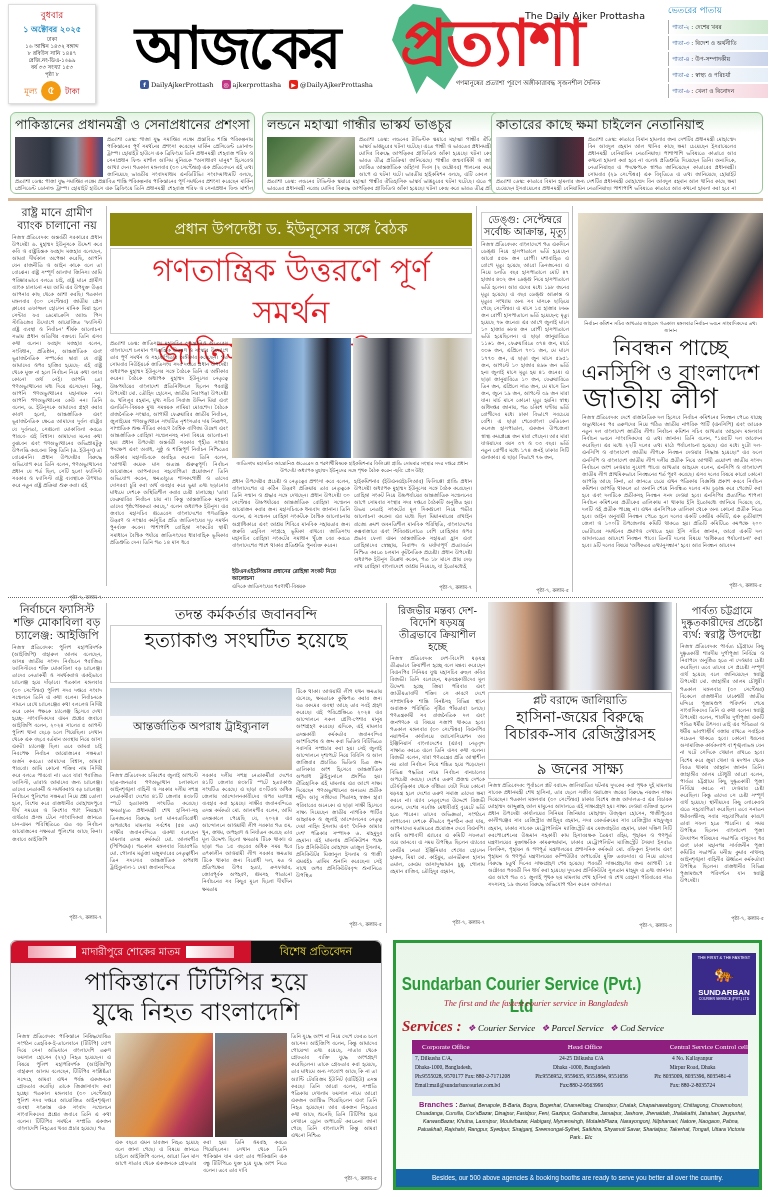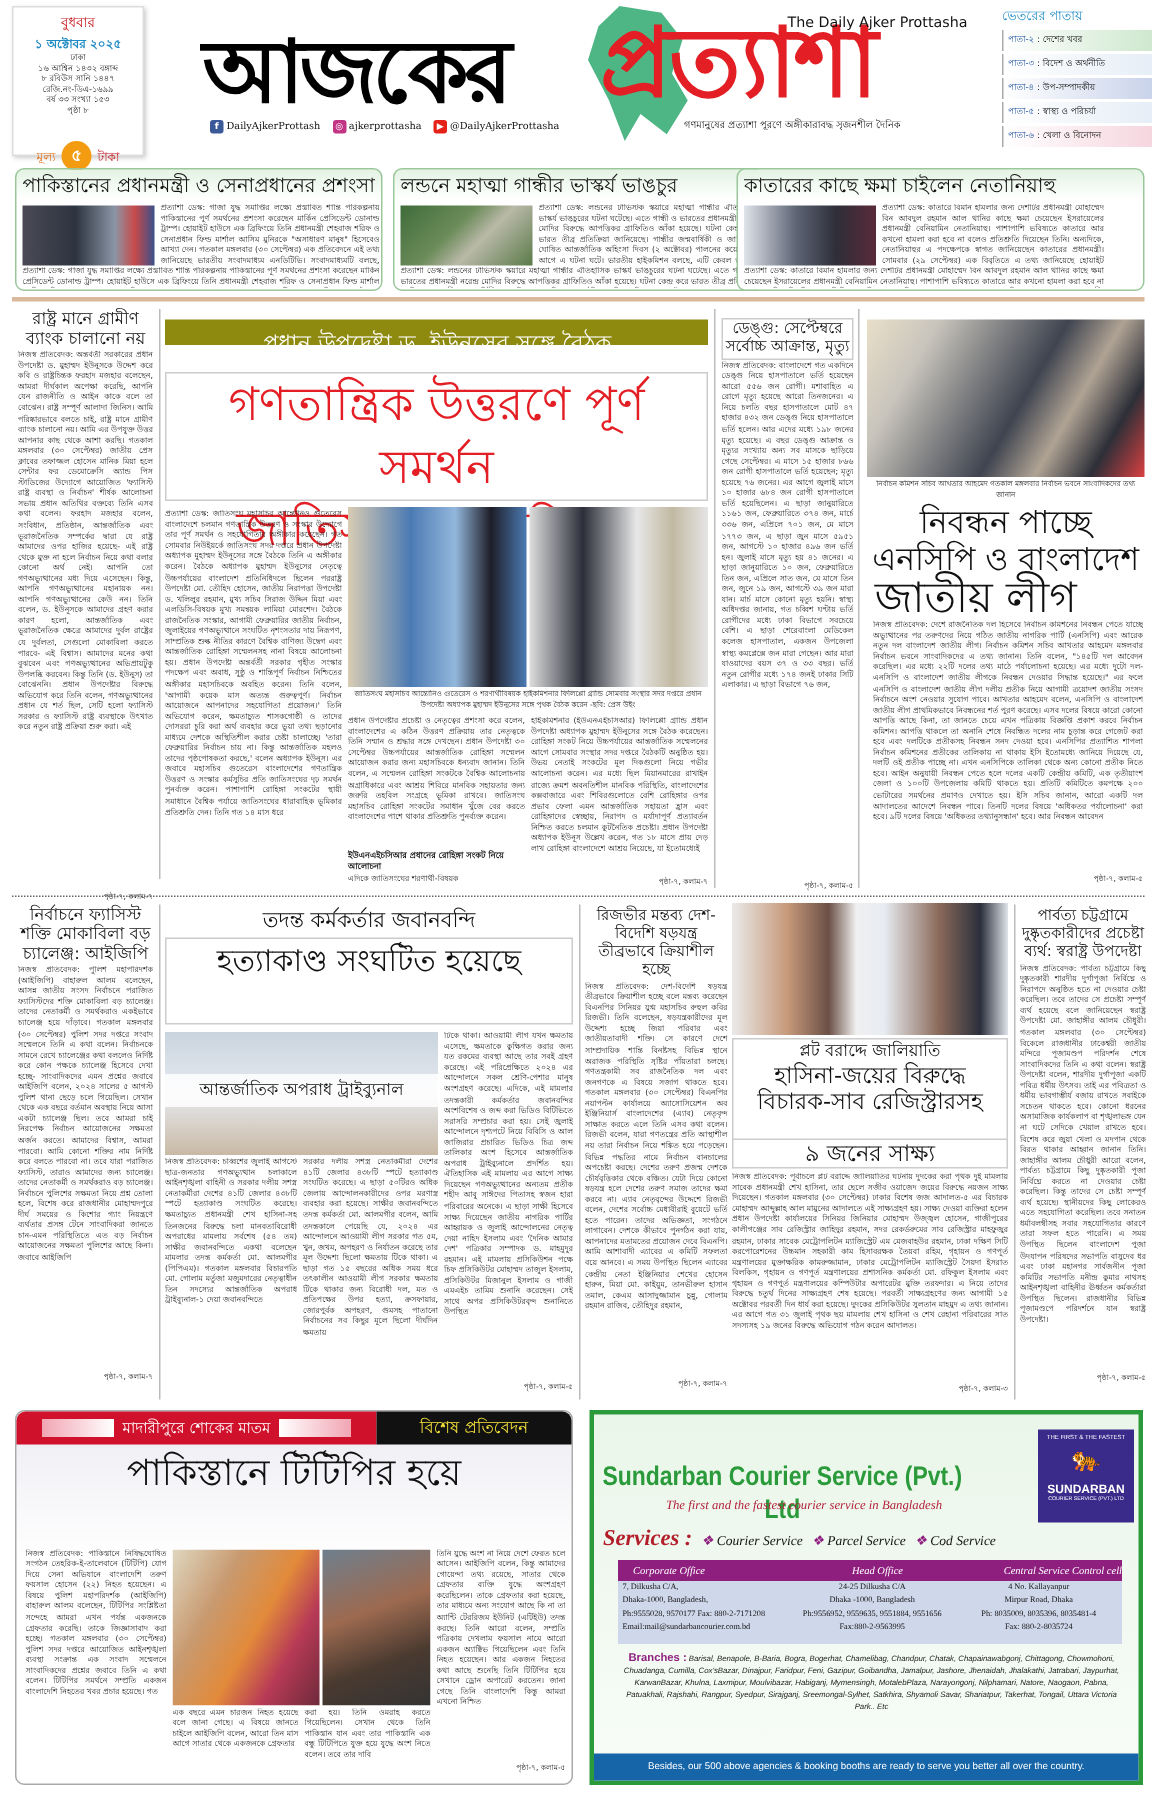--- a/index.html
+++ b/index.html
@@ -7,21 +7,21 @@
 .abs{position:absolute}
 .txt{font-family:"DejaVu Sans",sans-serif;font-size:5.2px;line-height:7.1px;color:#222;text-align:justify;overflow:hidden}
 .hd{font-family:"DejaVu Sans",sans-serif;font-weight:bold;color:#111;text-align:center}
 .photo{overflow:hidden}
 .cont{font-family:"DejaVu Sans",sans-serif;font-size:5px;color:#222;text-align:right}
 
 .datebox{left:8px;top:4px;width:88px;height:100px;border:1px solid #ddd;background:#fff;box-shadow:1px 1px 3px #ccc;text-align:center;font-family:"DejaVu Sans",sans-serif}
 .datebox .day{color:#c4161c;font-size:9px;margin-top:3px}
 .datebox .date{color:#1e8bc3;font-size:8px;font-weight:bold}
 .datebox .small{font-size:5.5px;line-height:7px;color:#222}
-.price{display:flex;align-items:center;justify-content:center;gap:4px;margin-top:16px}
+.price{display:flex;align-items:center;justify-content:center;gap:4px;margin-top:3px}
 .price span{color:#e3731b;font-size:8px}
 .price .coin{width:20px;height:20px;border-radius:50%;background:#f39c12;color:#fff;font-size:11px;font-weight:bold;display:flex;align-items:center;justify-content:center}
 .logo1{left:135px;top:18px;font-family:"DejaVu Sans",sans-serif;font-weight:bold;font-size:58px;letter-spacing:-3px;color:#000;line-height:60px}
 .logo2{left:400px;top:8px;font-family:"DejaVu Sans",sans-serif;font-weight:bold;font-size:64px;color:#e31e24;line-height:70px;letter-spacing:-2px}
 .bdmap{left:392px;top:4px;width:70px;height:90px;background:#2fa86f;opacity:.85;clip-path:polygon(30% 0,70% 5%,90% 25%,80% 50%,95% 70%,75% 95%,50% 80%,35% 100%,20% 70%,0 40%,10% 15%)}
 .eng{left:525px;top:10px;font-family:"DejaVu Sans",sans-serif;font-size:9.5px;color:#111}
 .tag{left:456px;top:78px;font-family:"DejaVu Sans",sans-serif;font-size:6.5px;color:#111}
 .social{left:140px;top:80px;display:flex;gap:8px;font-family:"DejaVu Serif",serif;font-size:6.5px;align-items:center}
 .social .ic{display:inline-block;width:9px;height:9px;border-radius:2px;color:#fff;font-size:6px;text-align:center;line-height:9px;margin-right:2px;font-family:"DejaVu Sans",sans-serif;font-weight:bold}
 .inside{left:668px;top:4px;width:100px}
@@ -100,21 +100,21 @@
 
 <div class="abs sep" style="left:8px;top:198px;width:755px"></div>
 
 <div class="abs" style="left:12px;top:206px;width:90px">
   <div class="hd" style="font-size:11px;line-height:13px;font-weight:normal">রাষ্ট্র মানে গ্রামীণ ব্যাংক চালানো নয়</div>
   <div class="txt" style="height:360px;margin-top:2px">নিজস্ব প্রতিবেদক: অন্তর্বর্তী সরকারের প্রধান উপদেষ্টা ড. মুহাম্মদ ইউনূসকে উদ্দেশ করে কবি ও রাষ্ট্রচিন্তক ফরহাদ মজহার বলেছেন, আমরা দীর্ঘকাল অপেক্ষা করেছি, আপনি যেন রাজনীতি ও আইন কাকে বলে তা বোঝেন। রাষ্ট্র সম্পূর্ণ আলাদা জিনিস। আমি পরিষ্কারভাবে বলতে চাই, রাষ্ট্র মানে গ্রামীণ ব্যাংক চালানো নয়। আমি এর উপযুক্ত উত্তর আপনার কাছ থেকে আশা করছি। গতকাল মঙ্গলবার (৩০ সেপ্টেম্বর) জাতীয় প্রেস ক্লাবের তফাজ্জল হোসেন মানিক মিয়া হলে সেন্টার ফর ডেমোক্রেসি অ্যান্ড পিস স্টাডিজের উদ্যোগে আয়োজিত 'ফ্যাসিস্ট রাষ্ট্র ব্যবস্থা ও নির্বাচন' শীর্ষক আলোচনা সভায় প্রধান অতিথির বক্তব্যে তিনি এসব কথা বলেন। ফরহাদ মজহার বলেন, সংবিধান, প্রতিষ্ঠান, আন্তর্জাতিক এবং ভূরাজনৈতিক সম্পর্কের দ্বারা যে রাষ্ট্র আমাদের ওপর হাজির হয়েছে- এই রাষ্ট্র থেকে মুক্ত না হলে নির্বাচন নিয়ে কথা বলার কোনো অর্থ নেই। আপনি তো গণঅভ্যুত্থানের মধ্য দিয়ে এসেছেন। কিন্তু, আপনি গণঅভ্যুত্থানের মহানায়ক নন। আপনি গণঅভ্যুত্থানের কেউ নন। তিনি বলেন, ড. ইউনূসকে আমাদের গ্রহণ করার কারণ হলো, আন্তর্জাতিক এবং ভূরাজনৈতিক ক্ষেত্রে আমাদের দুর্বল রাষ্ট্রের যে দুর্বলতা, সেগুলো মোকাবিলা করতে পারবে- এই বিশ্বাস। আমাদের মনের কথা বুঝবেন এবং গণঅভ্যুত্থানের অভিপ্রায়টুকু উপলব্ধি করবেন। কিন্তু তিনি (ড. ইউনূস) তা বোঝেননি। প্রধান উপদেষ্টার বিরুদ্ধে অভিযোগ করে তিনি বলেন, গণঅভ্যুত্থানের প্রধান যে শর্ত ছিল, সেটি হলো ফ্যাসিস্ট সরকার ও ফ্যাসিস্ট রাষ্ট্র ব্যবস্থাকে উৎখাত করে নতুন রাষ্ট্র প্রক্রিয়া শুরু করা। এই</div>
   <div class="cont">পৃষ্ঠা-৭, কলাম-৭</div>
 </div>
 <div class="abs vline" style="left:106px;top:206px;height:380px"></div>
 
-<div class="abs banner-olive" style="left:110px;top:213px;width:362px;height:17px">প্রধান উপদেষ্টা ড. ইউনূসের সঙ্গে বৈঠক</div>
+<div class="abs banner-olive" style="left:110px;top:213px;width:362px;height:33px">প্রধান উপদেষ্টা ড. ইউনূসের সঙ্গে বৈঠক</div>
 <div class="abs" style="left:110px;top:248px;width:362px;height:86px;border:1px solid #ccc;background:#fff">
   <div class="bigred" style="font-size:31px;line-height:42px">গণতান্ত্রিক উত্তরণে পূর্ণ সমর্থন</div>
   <div class="bigred" style="font-size:31px;line-height:40px">জাতিসংঘ মহাসচিবের</div>
 </div>
 <div class="abs txt" style="left:110px;top:340px;width:118px;height:252px">প্রত্যাশা ডেস্ক: জাতিসংঘ মহাসচিব আন্তোনিও গুতেরেস বাংলাদেশে চলমান গণতান্ত্রিক উত্তরণ ও সংস্কার উদ্যোগে তার পূর্ণ সমর্থন ও সহযোগিতার অঙ্গীকার করেছেন। গত সোমবার নিউইয়র্কে জাতিসংঘ সদর দপ্তরে প্রধান উপদেষ্টা অধ্যাপক মুহাম্মদ ইউনূসের সঙ্গে বৈঠকে তিনি এ অঙ্গীকার করেন। বৈঠকে অধ্যাপক মুহাম্মদ ইউনূসের নেতৃত্বে উচ্চপর্যায়ের বাংলাদেশ প্রতিনিধিদলে ছিলেন পররাষ্ট্র উপদেষ্টা মো. তৌহিদ হোসেন, জাতীয় নিরাপত্তা উপদেষ্টা ড. খলিলুর রহমান, মুখ্য সচিব সিরাজ উদ্দিন মিয়া এবং এলডিসি-বিষয়ক মুখ্য সমন্বয়ক লামিয়া মোরশেদ। বৈঠকে রাজনৈতিক সংস্কার, আগামী ফেব্রুয়ারির জাতীয় নির্বাচন, জুলাইয়ের গণঅভ্যুত্থানে সংঘটিত নৃশংসতার দায় নিরূপণ, সাম্প্রতিক শুল্ক নীতির কারণে বৈশ্বিক বাণিজ্য উদ্বেগ এবং আন্তর্জাতিক রোহিঙ্গা সম্মেলনসহ নানা বিষয়ে আলোচনা হয়। প্রধান উপদেষ্টা অন্তর্বর্তী সরকার গৃহীত সংস্কার পদক্ষেপ এবং অবাধ, সুষ্ঠু ও শান্তিপূর্ণ নির্বাচন নিশ্চিতের অঙ্গীকার মহাসচিবকে অবহিত করেন। তিনি বলেন, 'আগামী কয়েক মাস অত্যন্ত গুরুত্বপূর্ণ। নির্বাচন আয়োজনে আপনাদের সহযোগিতা প্রয়োজন।' তিনি অভিযোগ করেন, ক্ষমতাচ্যুত শাসকগোষ্ঠী ও তাদের দোসররা চুরি করা অর্থ ব্যবহার করে ভুয়া তথ্য ছড়ানোর মাধ্যমে দেশকে অস্থিতিশীল করার চেষ্টা চালাচ্ছে। 'তারা ফেব্রুয়ারির নির্বাচন চায় না। কিন্তু আন্তর্জাতিক মহলও তাদের পৃষ্ঠপোষকতা করছে,' বলেন অধ্যাপক ইউনূস। এর জবাবে মহাসচিব গুতেরেস বাংলাদেশের গণতান্ত্রিক উত্তরণ ও সংস্কার কর্মসূচির প্রতি জাতিসংঘের দৃঢ় সমর্থন পুনর্ব্যক্ত করেন। পাশাপাশি রোহিঙ্গা সংকটের স্থায়ী সমাধানে বৈশ্বিক পর্যায়ে জাতিসংঘের ধারাবাহিক ভূমিকার প্রতিশ্রুতি দেন। তিনি গত ১৪ মাস ধরে</div>
 <div class="abs photo" style="left:232px;top:338px;width:240px;height:120px;display:flex;gap:2px">
   <div style="flex:1;background:linear-gradient(90deg,#d9ccb3,#4b7ab3 35%,#93b7dc 60%,#1e1e28 80%,#4b7ab3)"></div>
   <div style="flex:1;background:linear-gradient(90deg,#ddd,#2c2f3a 30%,#e7e7e7 60%,#c2b9a2 80%,#e5e5e5)"></div>
 </div>
 <div class="abs txt" style="left:232px;top:460px;width:240px;height:16px;font-size:4.8px;line-height:7px;text-align:center">জাতিসংঘ মহাসচিব আন্তোনিও গুতেরেস ও শরণার্থীবিষয়ক হাইকমিশনার ফিলিপ্পো গ্রান্ডি সোমবার সংস্থার সদর দপ্তরে প্রধান উপদেষ্টা অধ্যাপক মুহাম্মদ ইউনূসের সঙ্গে পৃথক বৈঠক করেন -ছবি: প্রেস উইং</div>
@@ -186,20 +186,21 @@
 </div>
 
 <div class="abs" style="left:10px;top:940px;width:372px;height:250px;border:1px solid #aaa;border-radius:6px;background:linear-gradient(#ecebf2,#fff 40%)">
   <div style="position:absolute;left:0;top:0;width:240px;height:22px;background:#d0112b;border-radius:6px 0 0 0;display:flex;align-items:center;justify-content:center">
     <span style="display:inline-block;width:48px;height:12px;background:linear-gradient(90deg,#f1a5b3,#fff);margin-right:6px"></span>
     <span style="color:#fff;font-family:'DejaVu Sans',sans-serif;font-size:10px">মাদারীপুরে শোকের মাতম</span>
     <span style="display:inline-block;width:48px;height:12px;background:linear-gradient(90deg,#fff,#f1a5b3);margin-left:6px"></span>
   </div>
   <div style="position:absolute;left:240px;top:0;right:0;height:22px;background:#111;color:#f5e23a;font-family:'DejaVu Sans',sans-serif;font-size:11px;line-height:22px;text-align:center;border-radius:0 6px 0 0">বিশেষ প্রতিবেদন</div>
   <div class="bigblack" style="position:absolute;left:0;right:0;top:26px;font-size:24px;line-height:30px">পাকিস্তানে টিটিপির হয়ে</div>
+  <div class="bigblack" style="position:absolute;left:0;right:0;top:56px;font-size:24px;line-height:30px">যুদ্ধে নিহত বাংলাদেশি</div>
   <div class="txt" style="position:absolute;left:6px;top:92px;width:94px;height:150px">নিজস্ব প্রতিবেদক: পাকিস্তানে নিষিদ্ধঘোষিত সংগঠন তেহরিক-ই-তালেবানে (টিটিপি) যোগ দিয়ে সেনা অভিযানে বাংলাদেশি তরুণ ফয়সাল হোসেন (২২) নিহত হয়েছেন। এ বিষয়ে পুলিশ মহাপরিদর্শক (আইজিপি) বাহারুল আলম বলেছেন, টিটিপির সংশ্লিষ্টতা সন্দেহে আমরা এখন পর্যন্ত একজনকে গ্রেফতার করেছি। তাকে জিজ্ঞাসাবাদ করা হচ্ছে। গতকাল মঙ্গলবার (৩০ সেপ্টেম্বর) পুলিশ সদর দপ্তরে আয়োজিত আইনশৃঙ্খলা ব্যবস্থা সংক্রান্ত এক সংবাদ সম্মেলনে সাংবাদিকদের প্রশ্নের জবাবে তিনি এ কথা বলেন। টিটিপির সমর্থনে সম্প্রতি একজন বাংলাদেশি নিহতের খবর প্রচার হয়েছে। গত</div>
   <div class="photo" style="position:absolute;left:104px;top:92px;width:172px;height:104px;display:flex;gap:2px">
     <div style="flex:1.35;background:linear-gradient(120deg,#dfd7c0,#c89a70 30%,#e28a3a 55%,#b73a56 75%,#6e2a3a)"></div>
     <div style="flex:1;background:linear-gradient(160deg,#6e7f8e,#9d6a50 40%,#4a3a30 70%,#333)"></div>
   </div>
   <div class="txt" style="position:absolute;left:104px;top:198px;width:84px;height:44px">এক বছরে এমন চারজন নিহত হয়েছে বলে জানা গেছে। এ বিষয়ে জানতে চাইলে আইজিপি বলেন, আরো তিন মাস আগে সাতার থেকে একজনকে গ্রেফতার</div>
   <div class="txt" style="position:absolute;left:192px;top:198px;width:84px;height:44px">করা হয়। তিনি ওমরাহ করতে গিয়েছিলেন। সেখান থেকে তিনি পাকিস্তান যান এবং তার পাকিস্তানি এক বন্ধু টিটিপিতে যুক্ত হয়ে যুদ্ধে অংশ নিতে বলেন। তবে তার দাবি</div>
   <div class="txt" style="position:absolute;left:280px;top:92px;width:86px;height:142px">তিনি যুদ্ধে অংশ না নিয়ে দেশে ফেরত চলে আসেন। আইজিপি বলেন, কিন্তু আমাদের গোয়েন্দা তথ্য রয়েছে, সাতার থেকে গ্রেফতার ব্যক্তি যুদ্ধে অংশগ্রহণ করেছিলেন। তাকে গ্রেফতার করা হয়েছে, তার মাধ্যমে অন্য সংযোগ আছে কি না তা অ্যান্টি টেররিজম ইউনিট (এটিইউ) তদন্ত করছে। তিনি আরো বলেন, সম্প্রতি পত্রিকায় দেখলাম ফয়সাল নামে আরো একজন অ্যাক্টিভ গিয়েছিলেন এবং তিনি নিহত হয়েছেন। আর একজন নিহতের কথা আছে শুনেছি তিনি টিটিপির হয়ে সেখানে ড্রোন অপারেট করতেন। জানা গেছে তিনি বাংলাদেশি কিন্তু আমরা এখনো নিশ্চিত</div>
   <div class="cont" style="position:absolute;left:280px;top:234px;width:86px">পৃষ্ঠা-৭, কলাম-৫</div>
 </div>
@@ -212,21 +213,21 @@
     <div style="font-size:16px;line-height:28px;color:#f2b233">🐅</div>
     <div style="font-size:8px;font-weight:bold">SUNDARBAN</div>
     <div style="font-size:3.5px">COURIER SERVICE (PVT.) LTD</div>
   </div>
   <div style="position:absolute;left:6px;top:75px;display:flex;align-items:baseline;gap:6px;font-family:'Liberation Serif',serif;font-style:italic">
     <span style="color:#b21f2a;font-weight:bold;font-size:15px">Services :</span>
     <span style="font-size:9px"><span style="color:#8e1f7f">❖</span> <span>Courier Service</span></span>
     <span style="font-size:9px"><span style="color:#8e1f7f">❖</span> <span>Parcel Service</span></span>
     <span style="font-size:9px"><span style="color:#8e1f7f">❖</span> <span>Cod Service</span></span>
   </div>
-  <div style="position:absolute;left:16px;top:97px;width:336px;height:14px;background:#8e1f7f;display:flex;font-family:'Liberation Serif',serif;font-style:italic;font-size:7px;color:#fff;line-height:14px">
+  <div style="position:absolute;left:16px;top:97px;width:336px;height:14px;background:#8e1f7f;display:flex;font-family:'Liberation Serif',serif;font-size:7px;color:#fff;line-height:14px">
     <div style="flex:1;padding-left:10px">Corporate Office</div>
     <div style="flex:1;text-align:center">Head Office</div>
     <div style="flex:1;text-align:right">Central Service Control cell</div>
   </div>
   <div style="position:absolute;left:16px;top:111px;width:336px;height:42px;background:#cfd7ea;display:flex;font-family:'Liberation Serif',serif;font-size:5.5px;line-height:9px;color:#111">
     <div style="flex:1;padding-left:3px">
       <div>7, Dilkusha C/A,</div>
       <div>Dhaka-1000, Bangladesh,</div>
       <div>Ph:9555028, 9570177 Fax: 880-2-7171208</div>
       <div>Email:mail@sundarbancourier.com.bd</div>

